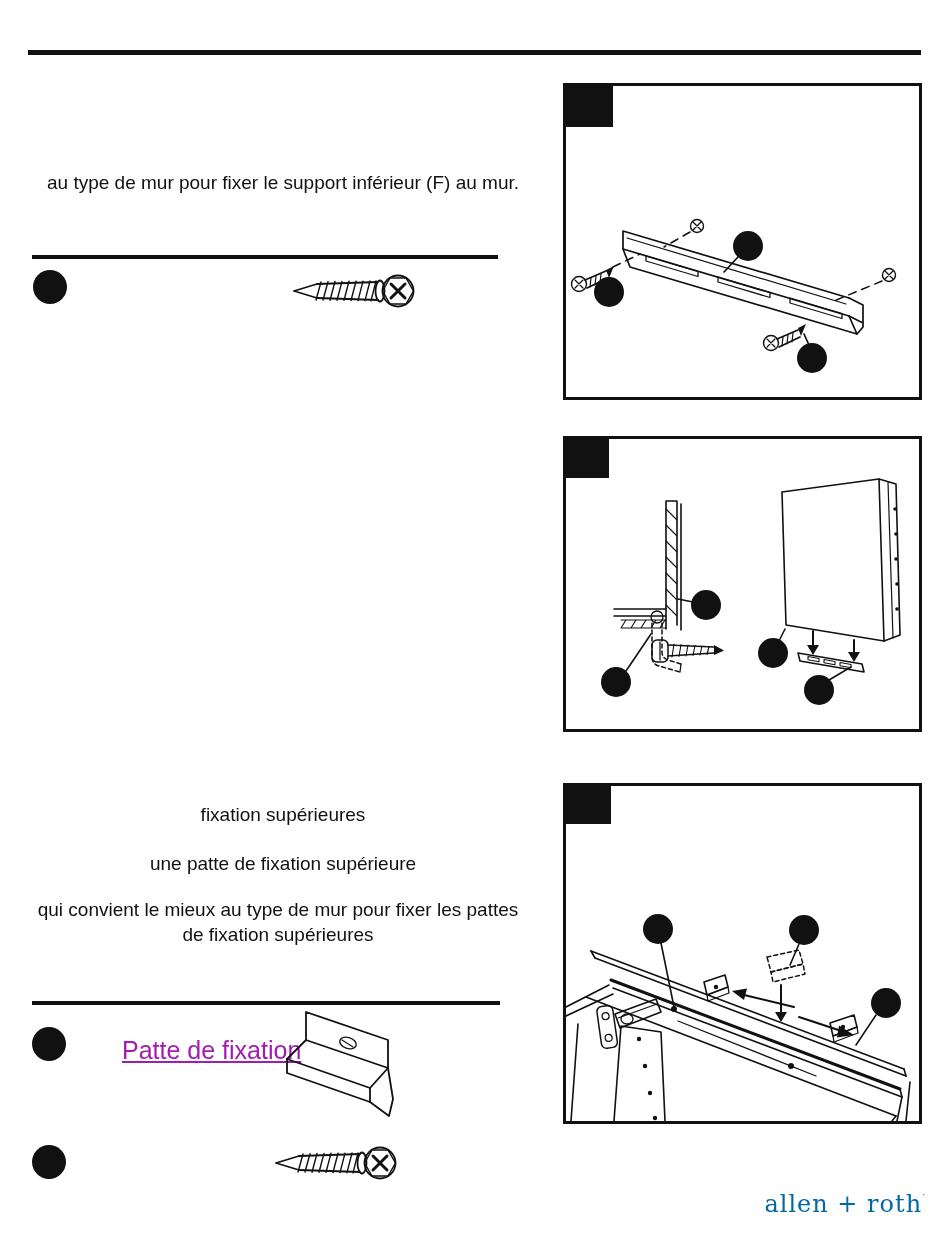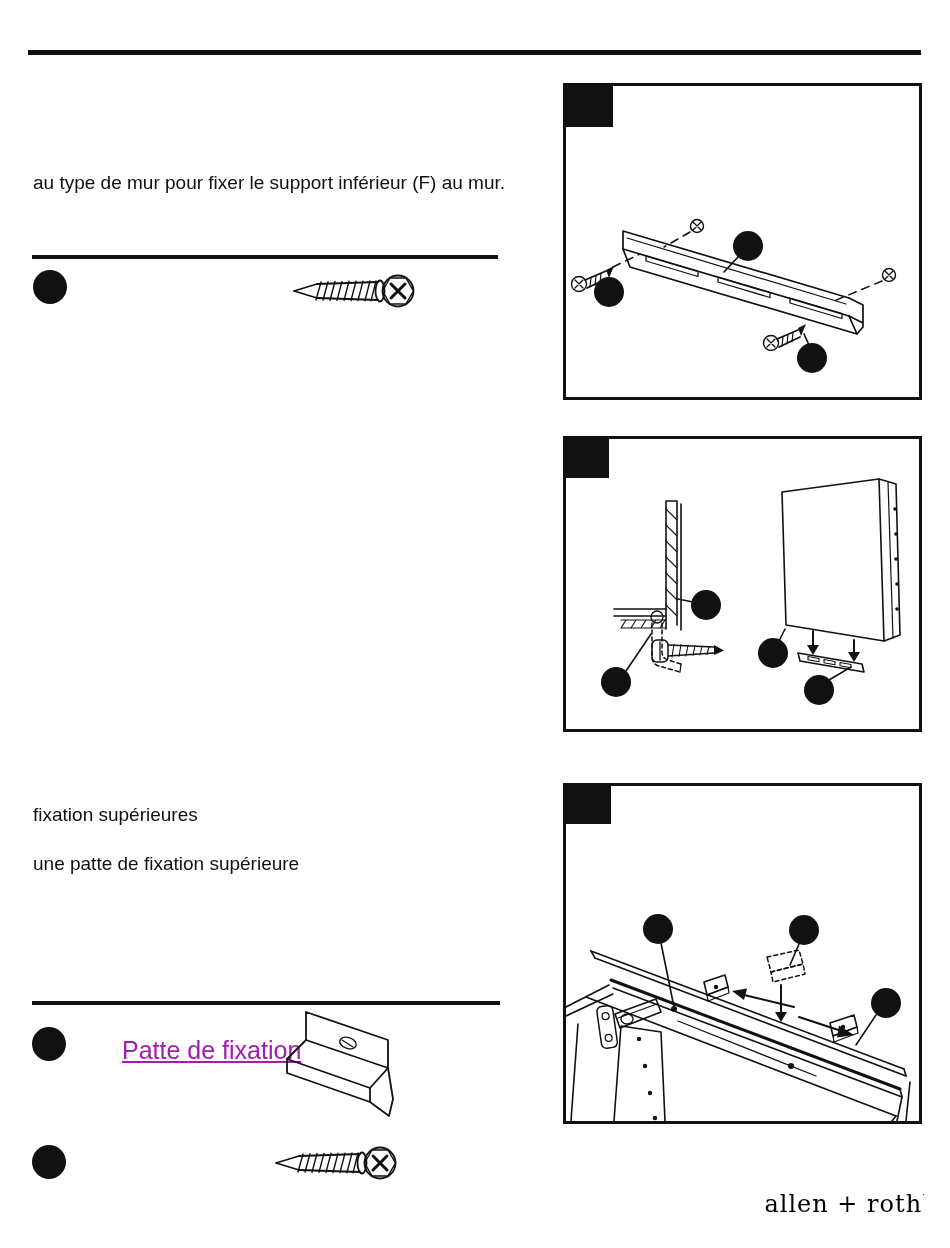--- a/index.html
+++ b/index.html
@@ -1,32 +1,33 @@
 <!DOCTYPE html>
 <html><head>
 <meta charset="utf-8">
 <style>
   html,body{margin:0;padding:0;background:#e8e8e8;}
   .page{
     position:relative;width:950px;height:1248px;background:#ffffff;
     font-family:"Liberation Sans",sans-serif;color:#111;overflow:hidden;
     margin:0 auto;
+    text-align:center;
   }
   .abs{position:absolute;}
   .rule{background:#111;}
   .txt{margin:0;font-size:19px;line-height:26px;color:#111;}
   .callout{width:34px;height:34px;border-radius:50%;background:#111;}
   .figbox{
     border:3px solid #111;background:#fff;box-sizing:border-box;
   }
   .figbox svg{display:block;}
   .label{font-size:25px;color:#a21caf;text-decoration:underline;}
   .logo{
     font-family:"DejaVu Serif",serif;font-size:24px;letter-spacing:1px;
-    color:#000000;white-space:nowrap;
+    color:#0369a1;white-space:nowrap;
   }
   .logo sup{font-size:9px;vertical-align:14px;letter-spacing:0;}
   svg{stroke-linejoin:round;stroke-linecap:round;}
 </style>
 </head>
 <body>
 
 <div class="page">
 
   <div class="abs rule" style="left:28px;top:50px;width:893px;height:5px;"></div>
@@ -205,20 +206,21 @@
         <path d="M288,249 L273,239.5 L271,251.5 Z"></path>
         <circle cx="92" cy="143" r="15"></circle>
         <circle cx="238" cy="144" r="15"></circle>
         <circle cx="320" cy="217" r="15"></circle>
       </g>
     </svg>
   </div>
 
   <p class="abs txt" style="left:33px;top:851px;width:500px;">une patte de fixation supérieure</p>
   <p class="abs txt" style="left:33px;top:802px;width:500px;">fixation supérieures</p>
+  <p class="abs txt" style="left:33px;top:897px;width:490px;line-height:25px;">qui convient le mieux au type de mur pour fixer les pattes de fixation supérieures</p>
 
   <div class="abs rule" style="left:32px;top:1001px;width:468px;height:4px;"></div>
 
   <div class="abs callout" style="left:32px;top:1027px;"></div>
   <span class="abs label" style="left:122px;top:1036px;">Patte de fixation</span>
 
   <svg class="abs" style="left:284px;top:1010px;" width="118" height="112" viewBox="0 0 118 112">
     <g fill="none" stroke="#111" stroke-width="1.8">
       <path d="M22,2 L104,30 L104,58 L22,30 Z"></path>
       <ellipse cx="64" cy="33" rx="8.5" ry="5.5" transform="rotate(19 64 33)" stroke-width="1.4"></ellipse>

